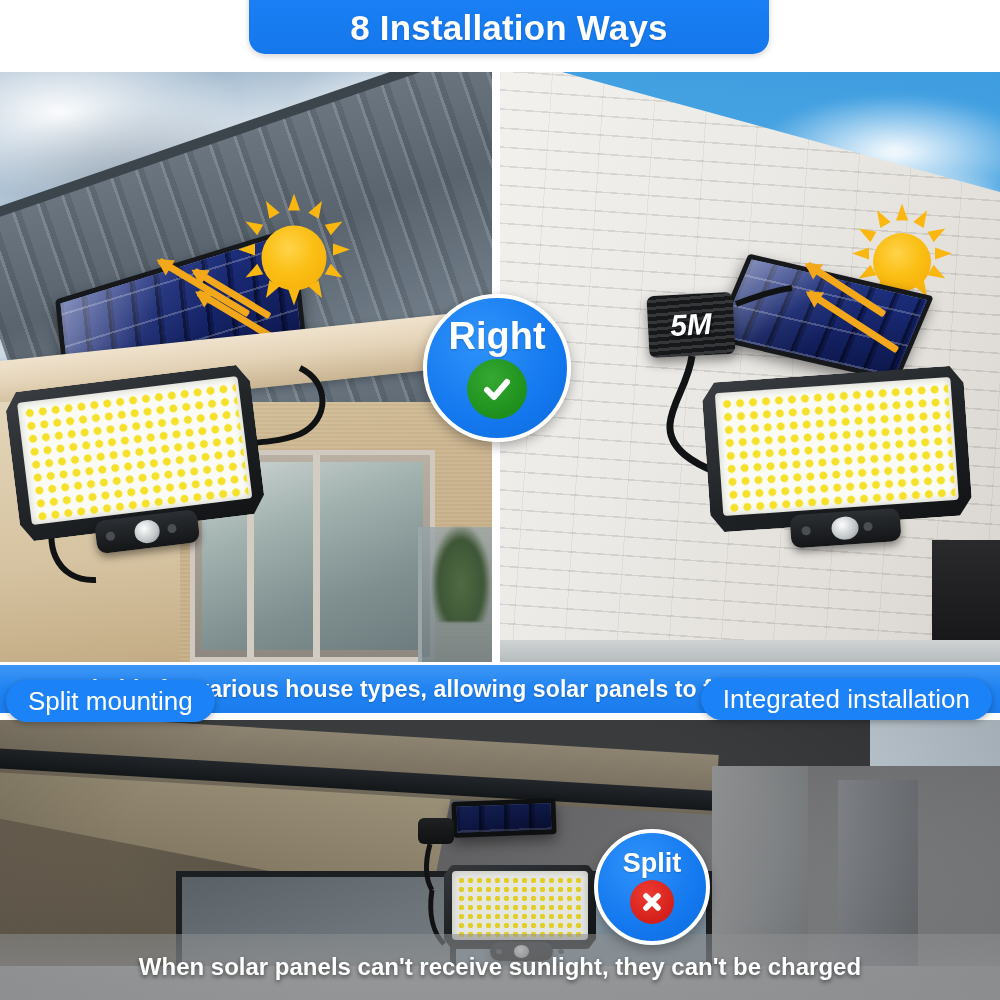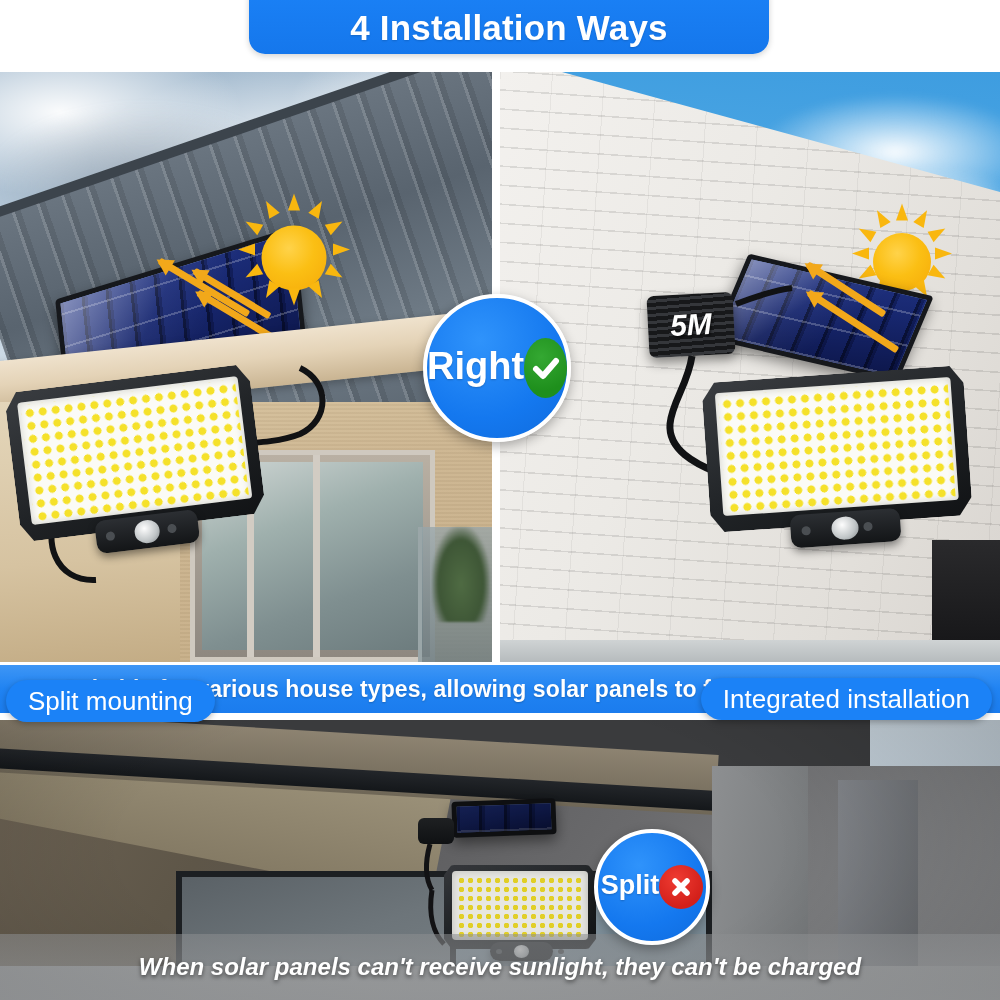--- a/index.html
+++ b/index.html
@@ -227,21 +227,21 @@
   .coil span{
     color:#fff; font-size:30px; font-weight:bold; font-style:italic;
     text-shadow:1px 2px 3px rgba(0,0,0,.6);
   }
 
   
   .badge{
     position:absolute; border-radius:50%;
     background:radial-gradient(circle at 38% 30%, #2f93fb 0%, #1478ef 60%, #0f6bdd 100%);
     border:4px solid #ffffff;
-    display:flex; flex-direction:row; align-items:center; justify-content:center;
+    display:flex; flex-direction:column; align-items:center; justify-content:center;
     box-shadow:0 4px 12px rgba(0,0,0,.3);
     z-index:30;
   }
   .badge .btxt{ color:#fff; font-weight:bold; line-height:1; text-shadow:0 1px 2px rgba(0,0,0,.2); }
   .badge .mark{ border-radius:50%; display:flex; align-items:center; justify-content:center; }
   .mark-ok{ background:radial-gradient(circle at 40% 32%, #34a832, #1e8f1c 70%); }
   .mark-no{ background:radial-gradient(circle at 40% 32%, #ef3b32, #d3201a 70%); }
 
   .badge-right{ left:423px; top:294px; width:148px; height:148px; }
   .badge-right .btxt{ font-size:38px; margin-bottom:4px; }
@@ -331,34 +331,33 @@
   .bot-vignette{
     position:absolute; inset:0;
     background:radial-gradient(ellipse 820px 360px at 45% 45%, rgba(0,0,0,0) 40%, rgba(0,0,0,.30) 100%);
   }
 
   .caption-bottom{
     position:absolute; left:0; bottom:0; width:1000px; height:66px;
     display:flex; align-items:center; justify-content:center;
     background:linear-gradient(180deg, rgba(140,142,144,.55), rgba(150,152,154,.72));
     z-index:22;
-    font-style:italic;
   }
   .caption-bottom span{
     color:#fff; font-size:24px; font-weight:bold;
     text-shadow:0 2px 4px rgba(0,0,0,.55);
   }
 </style>
 </head>
 <body>
 
 <div class="page">
 
   <div class="title-banner">
-    <span>4 Installation Ways</span>
+    <span>8 Installation Ways</span>
   </div>
 
   <div class="top-row">
 
     <div class="photo photo-left">
       <div class="sky-left"></div>
       <div class="cloud-grey"></div>
       <div class="roof-left"></div>
       <div class="roof-ridge"></div>
 

